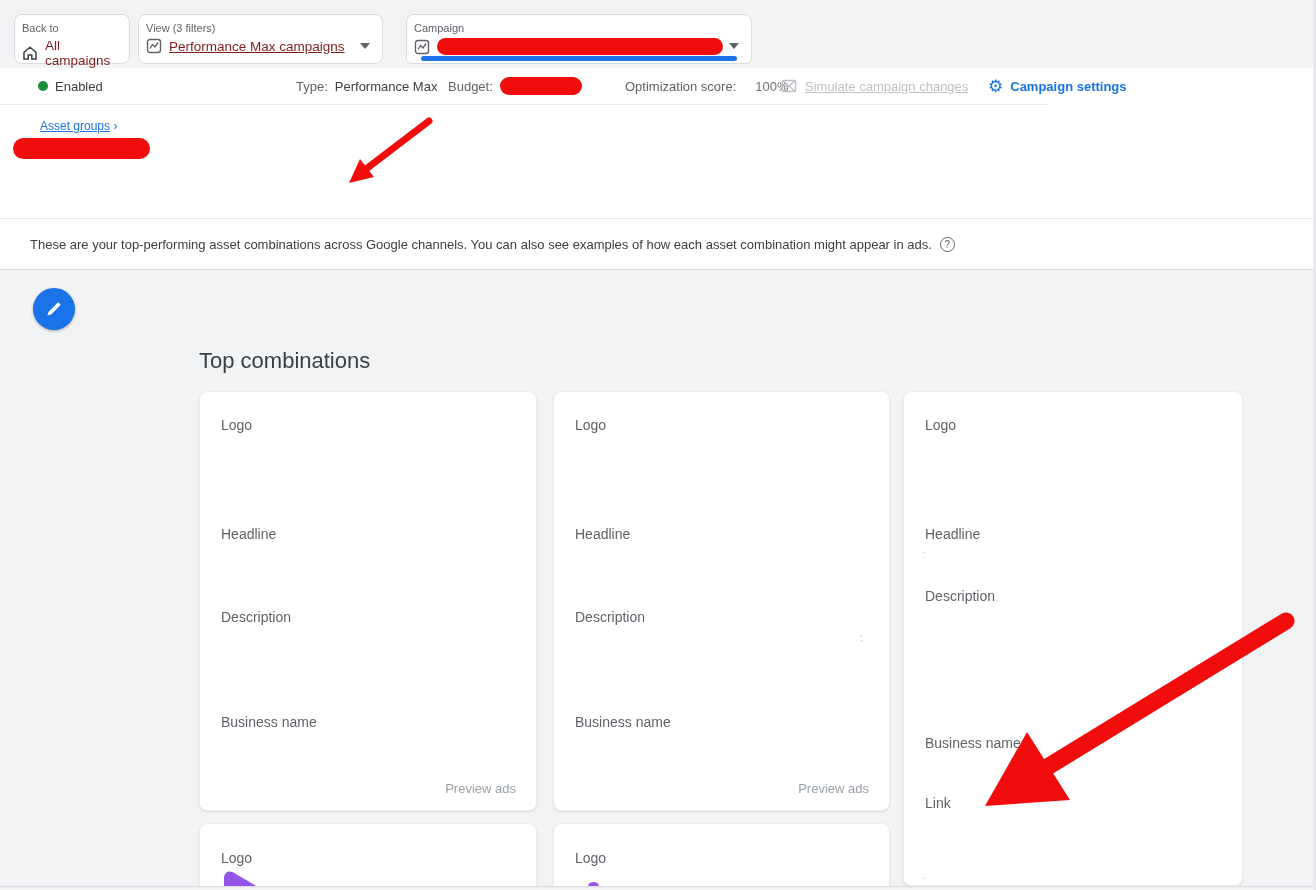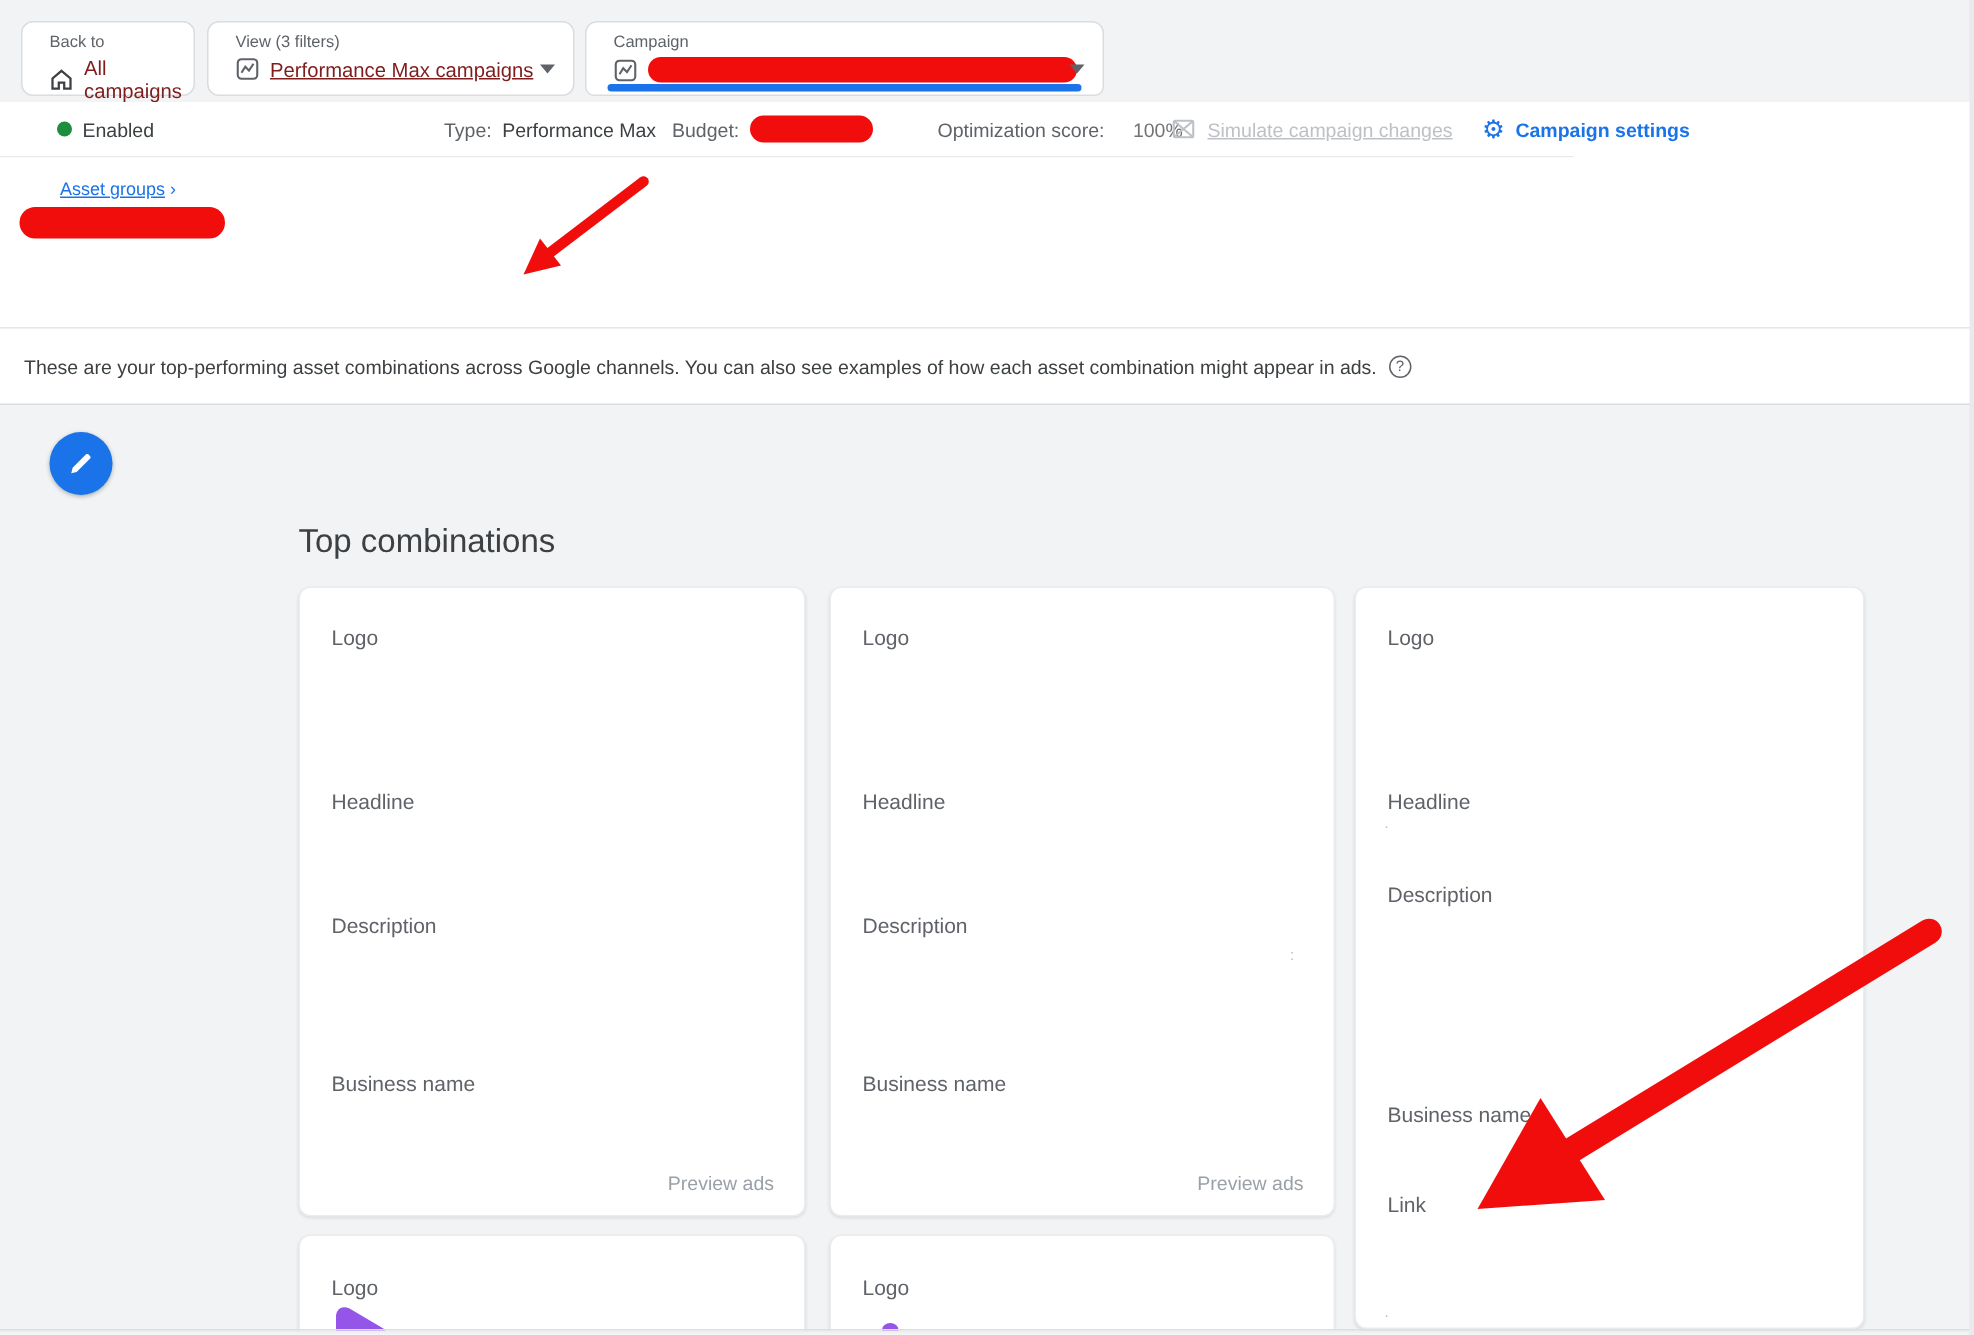--- a/index.html
+++ b/index.html
@@ -2,26 +2,26 @@
 <html><head>
 <meta charset="utf-8">
 <style>
   * { margin:0; padding:0; box-sizing:border-box; }
   html,body { width:1316px; height:890px; overflow:hidden; }
   body { font-family:"Liberation Sans","DejaVu Sans",sans-serif; background:#fff; position:relative; }
   .page { position:absolute; inset:0; width:1316px; height:890px; }
 
   
   .topbar { position:absolute; left:0; top:0; width:1316px; height:68px; background:#f1f3f4; }
-  .selbox { position:absolute; top:14px; background:#fff; border:1px solid #dadce0; border-radius:8px; height:50px; padding:7px 12px 6px 18px; cursor:pointer; }
+  .selbox { position:absolute; top:14px; background:#fff; border:1px solid #dadce0; border-radius:8px; height:50px; padding:7px 12px 6px 7px; cursor:pointer; }
   .selbox .mini { font-size:11px; color:#5f6368; line-height:13px; }
   .selbox .row2 { display:flex; align-items:center; gap:7px; margin-top:3px; }
   .box-back { left:14px; width:116px; }
   .box-view { left:138px; width:245px; }
-  .box-campaign { left:390px; width:346px; border-radius:8px 8px 6px 6px; }
+  .box-campaign { left:406px; width:346px; border-radius:8px 8px 6px 6px; }
   .box-main-label { font-size:13.5px; color:#7f1d1d; }
   .underlined { text-decoration:underline; }
   .caret { width:0; height:0; border-left:5px solid transparent; border-right:5px solid transparent; border-top:6px solid #5f6368; position:absolute; right:12px; top:28px; }
   .blue-underline { position:absolute; left:14px; right:14px; bottom:2px; height:5px; border-radius:3px; background:#1a73e8; }
   .redact { background:#f20d0d; border-radius:10px; }
   .redact-campaign { width:286px; height:17px; }
   .icon16 { width:16px; height:16px; flex:0 0 auto; }
 
   
   .statusbar { position:absolute; left:0; top:68px; width:1049px; height:37px; background:#fff; border-bottom:1px solid #e8eaed; font-size:13px; color:#5f6368; }
@@ -39,21 +39,21 @@
   .navarea { position:absolute; left:0; top:105px; width:1316px; height:113px; background:#fff; }
   .breadcrumb { position:absolute; left:14px; top:14px; font-size:12px; color:#1a73e8; cursor:pointer; }
   .breadcrumb .bc-link { text-decoration:underline;margin-left:26px; }
   .redact-group { position:absolute; left:13px; top:33px; width:137px; height:21px; border-radius:11px; }
   .tabs { position:absolute; left:30px; top:68px; display:flex; gap:29px; height:40px; }
   .tab { font-size:14px; color:#5f6368; display:flex; align-items:center; position:relative; cursor:pointer; }
   .tab.selected { color:#1a73e8; }
   .tab.selected .tab-underline { position:absolute; left:-2px; right:-2px; bottom:-3px; height:3px; background:#1a73e8; border-radius:3px 3px 0 0; }
 
   
-  .banner { position:absolute; left:0; top:218px; width:1316px; height:52px; background:#fff; border-top:1px solid #e4e6e9; border-bottom:1px solid #dadce0; display:flex; align-items:center; padding-left:16px; font-size:13px; color:#3c4043; }
+  .banner { position:absolute; left:0; top:218px; width:1316px; height:52px; background:#fff; border-top:1px solid #e4e6e9; border-bottom:1px solid #dadce0; display:flex; align-items:center; padding-left:30px; font-size:13px; color:#3c4043; }
   .helpcircle { display:inline-flex; align-items:center; justify-content:center; width:15px; height:15px; border:1.4px solid #5f6368; border-radius:50%; font-size:10px; color:#5f6368; margin-left:8px; cursor:pointer; flex:0 0 auto; }
 
   
   .content { position:absolute; left:0; top:270px; width:1316px; height:620px; background:#f1f3f4; }
   .fab { position:absolute; left:33px; top:18px; width:42px; height:42px; border-radius:50%; background:#1a73e8; display:flex; align-items:center; justify-content:center; box-shadow:0 1px 3px rgba(60,64,67,.4); cursor:pointer; }
   .heading { position:absolute; left:199px; top:78px; font-size:22px; color:#3c4043; }
 
   .card { position:absolute; background:#fff; border:1px solid #ececee; border-radius:8px; box-shadow:0 1px 2px rgba(60,64,67,.12); }
   .card .lbl { position:absolute; left:21px; font-size:14px; color:#5f6368; line-height:18px; }
   .card .preview { position:absolute; right:20px; bottom:14px; font-size:13px; color:#9aa0a6; cursor:pointer; }

